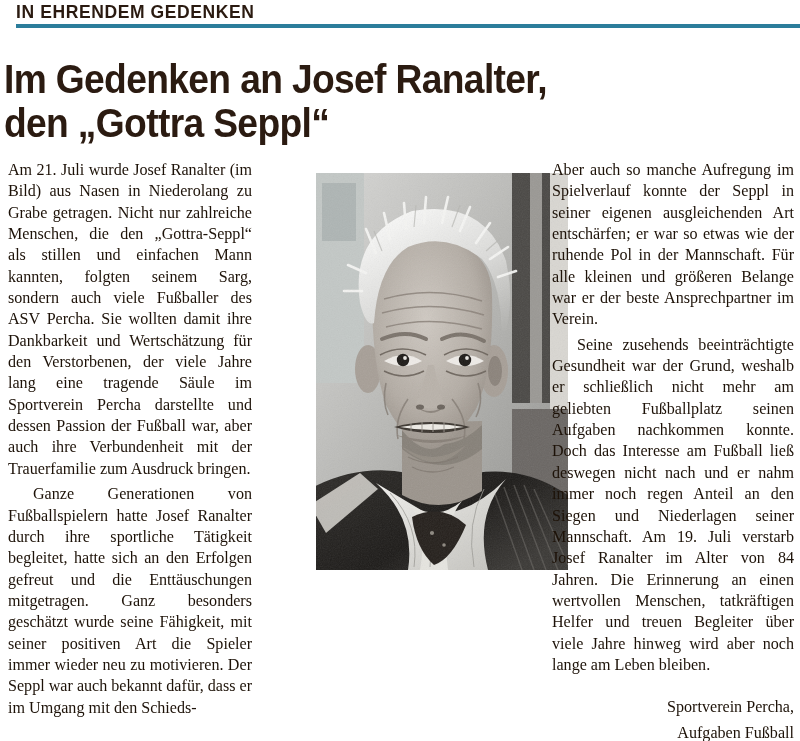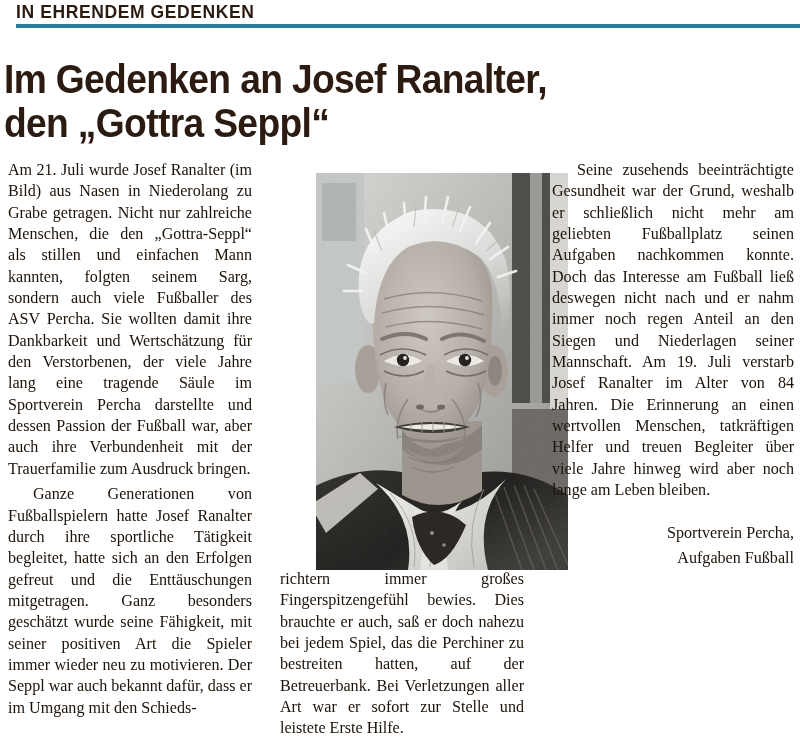--- a/index.html
+++ b/index.html
@@ -269,20 +269,20 @@
   </svg>
 </figure>
 
 <div class="column" id="col-left">
   <p>Am 21. Juli wurde Josef Ranalter (im Bild) aus Nasen in Niederolang zu Grabe getragen. Nicht nur zahlreiche Menschen, die den „Gottra-Seppl“ als stillen und einfachen Mann kannten, folgten seinem Sarg, sondern auch viele Fußballer des ASV Percha. Sie wollten damit ihre Dankbarkeit und Wertschätzung für den Verstorbenen, der viele Jahre lang eine tragende Säule im Sportverein Percha darstellte und dessen Passion der Fußball war, aber auch ihre Verbundenheit mit der Trauerfamilie zum Ausdruck bringen.</p>
   <p class="indent">Ganze Generationen von Fußballspielern hatte Josef Ranalter durch ihre sportliche Tätigkeit begleitet, hatte sich an den Erfolgen gefreut und die Enttäuschungen mitgetragen. Ganz besonders geschätzt wurde seine Fähigkeit, mit seiner positiven Art die Spieler immer wieder neu zu motivieren. Der Seppl war auch bekannt dafür, dass er im Umgang mit den Schieds-</p>
 </div>
 
 <div class="column" id="col-middle">
   <div id="photo-spacer"></div>
-  <p>richtern immer großes Fingerspitzengefühl bewies. Dies brauchte er auch, saß er doch nahezu bei jedem Spiel, das die Perchiner zu bestreiten hatten, auf der Betreuerbank. Bei Verletzungen aller Art war er sofort zur Stelle und leistete Erste Hilfe.</p>
 </div>
 
 <div class="column" id="col-right">
+  <p>Aber auch so manche Aufregung im Spielverlauf konnte der Seppl in seiner eigenen ausgleichenden Art entschärfen; er war so etwas wie der ruhende Pol in der Mannschaft. Für alle kleinen und größeren Belange war er der beste Ansprechpartner im Verein.</p>
   <p class="indent">Seine zusehends beeinträchtigte Gesundheit war der Grund, weshalb er schließlich nicht mehr am geliebten Fußballplatz seinen Aufgaben nachkommen konnte. Doch das Interesse am Fußball ließ deswegen nicht nach und er nahm immer noch regen Anteil an den Siegen und Niederlagen seiner Mannschaft. Am 19. Juli verstarb Josef Ranalter im Alter von 84 Jahren. Die Erinnerung an einen wertvollen Menschen, tatkräftigen Helfer und treuen Begleiter über viele Jahre hinweg wird aber noch lange am Leben bleiben.</p>
   <p class="sig" style="margin-top:21px">Sportverein Percha,</p>
   <p class="sig">Aufgaben Fußball</p>
 </div>
 
 </body></html>

